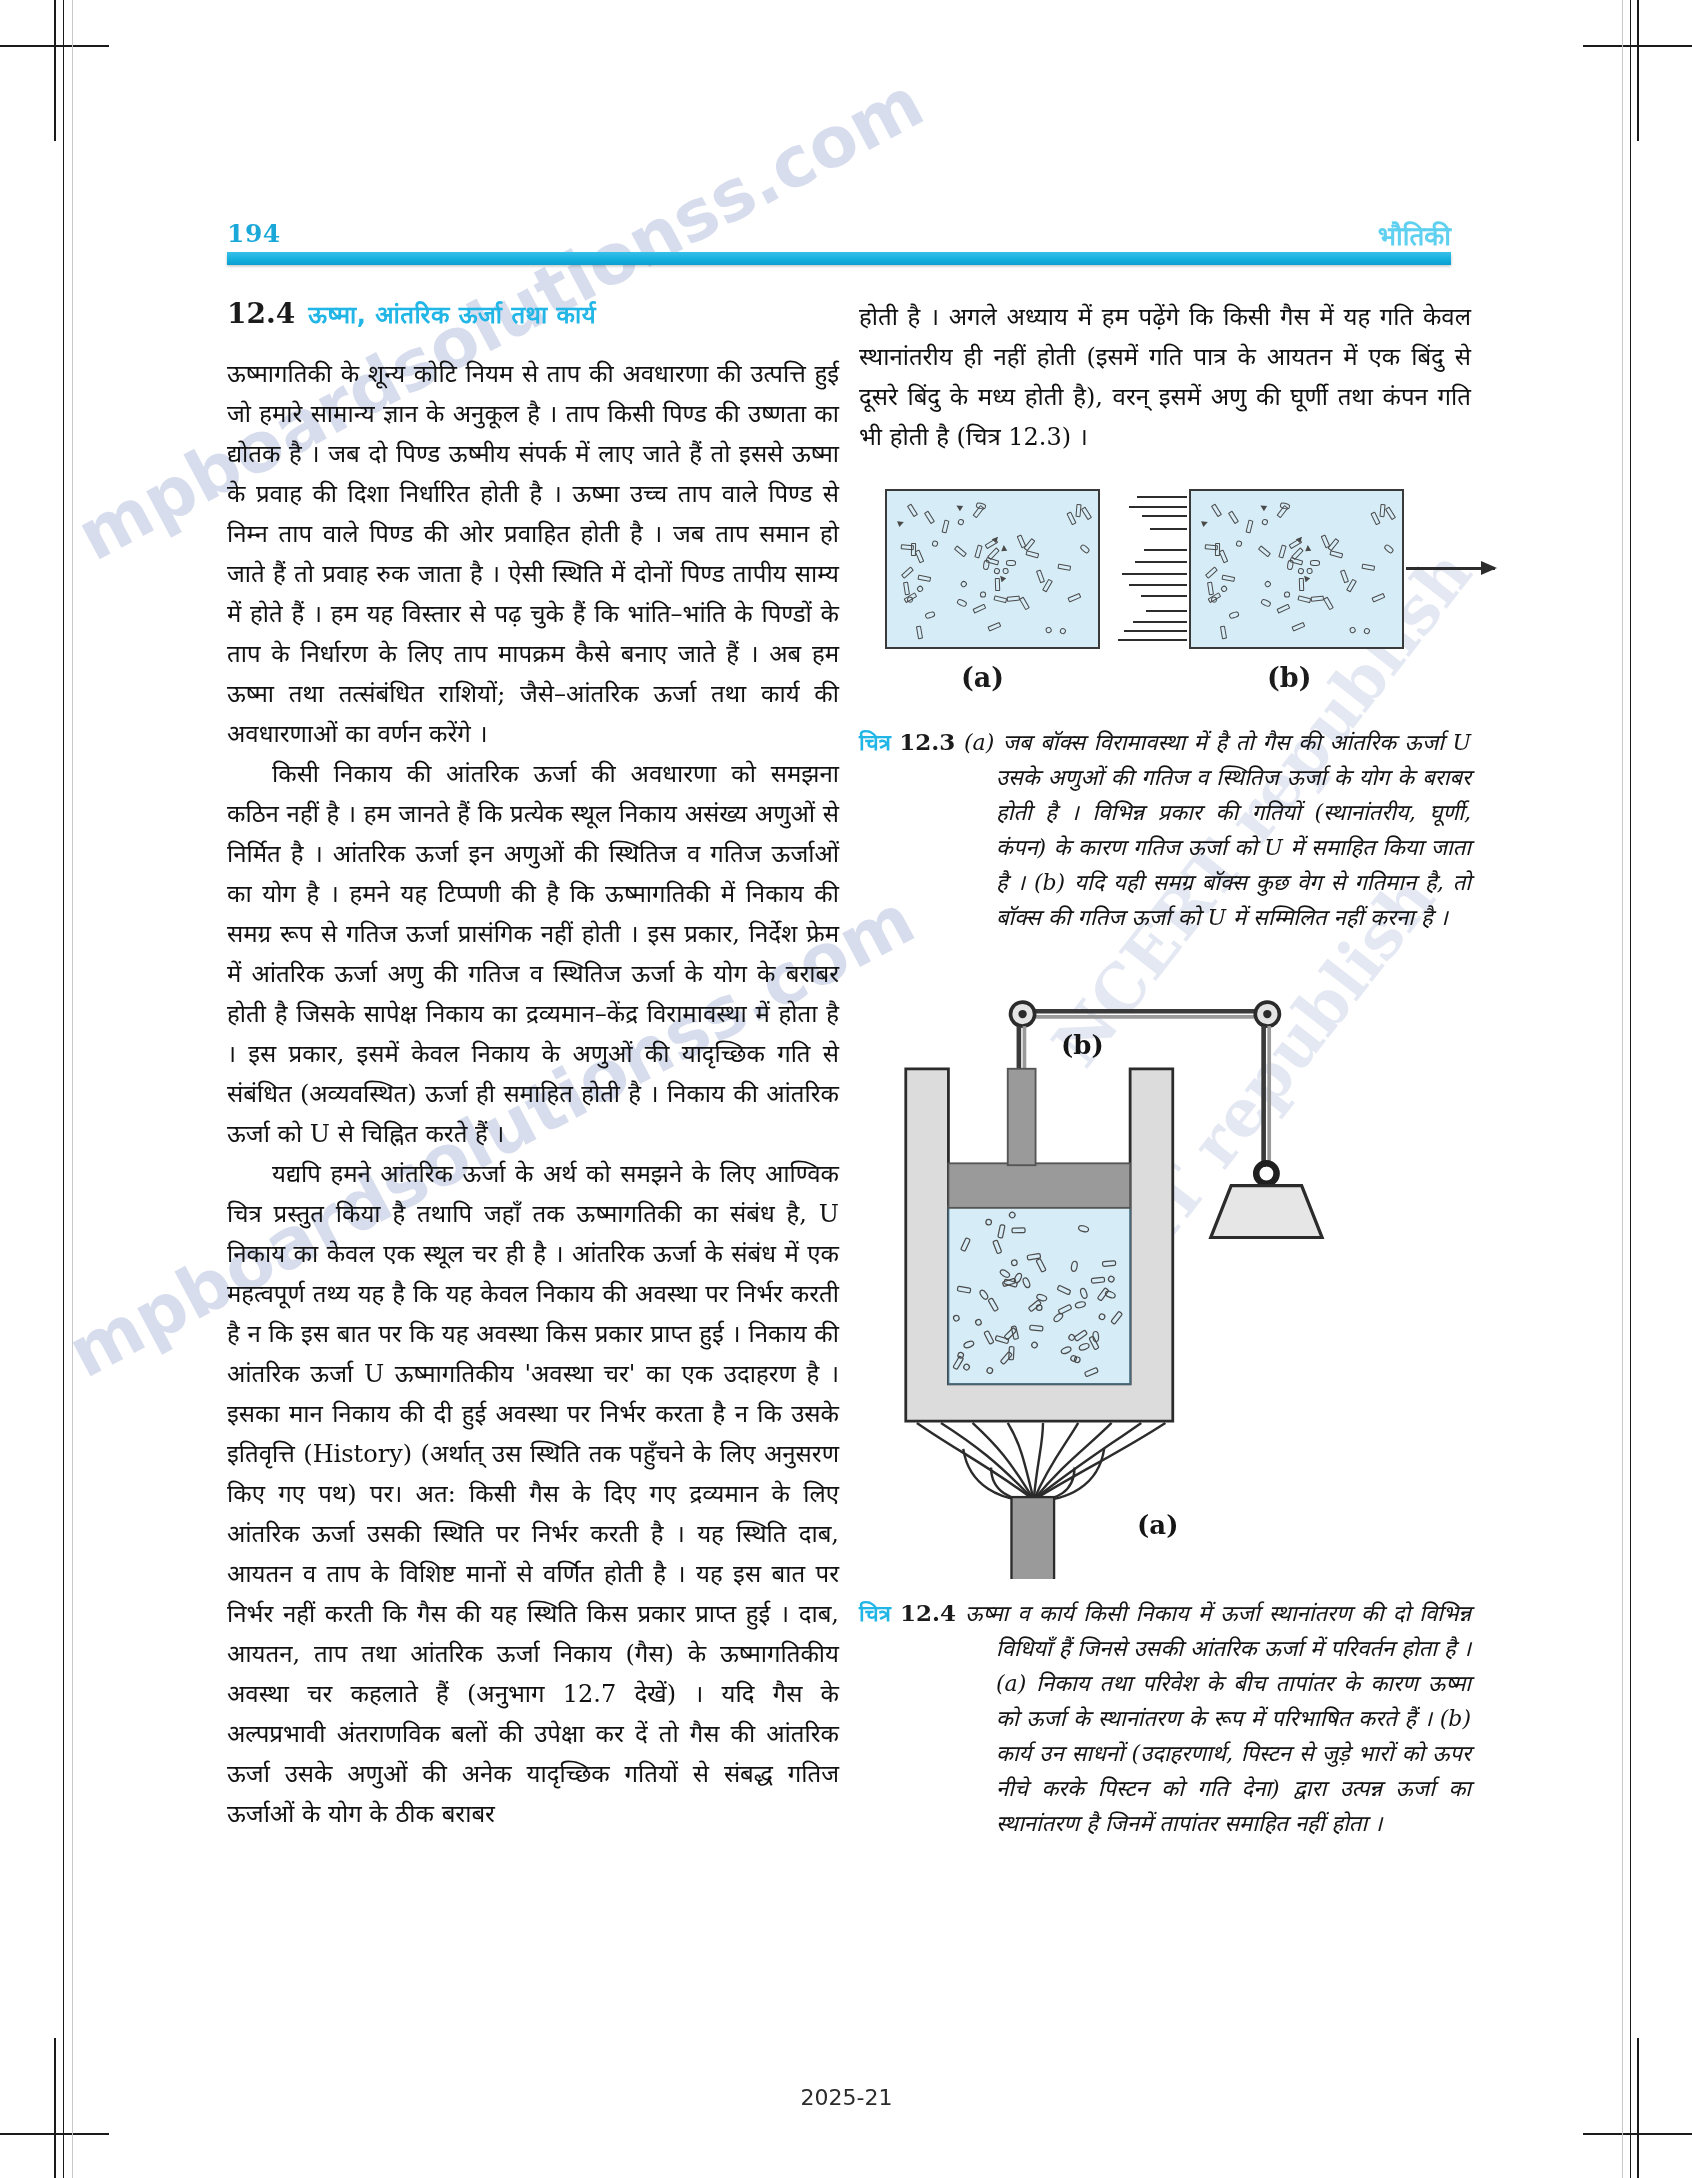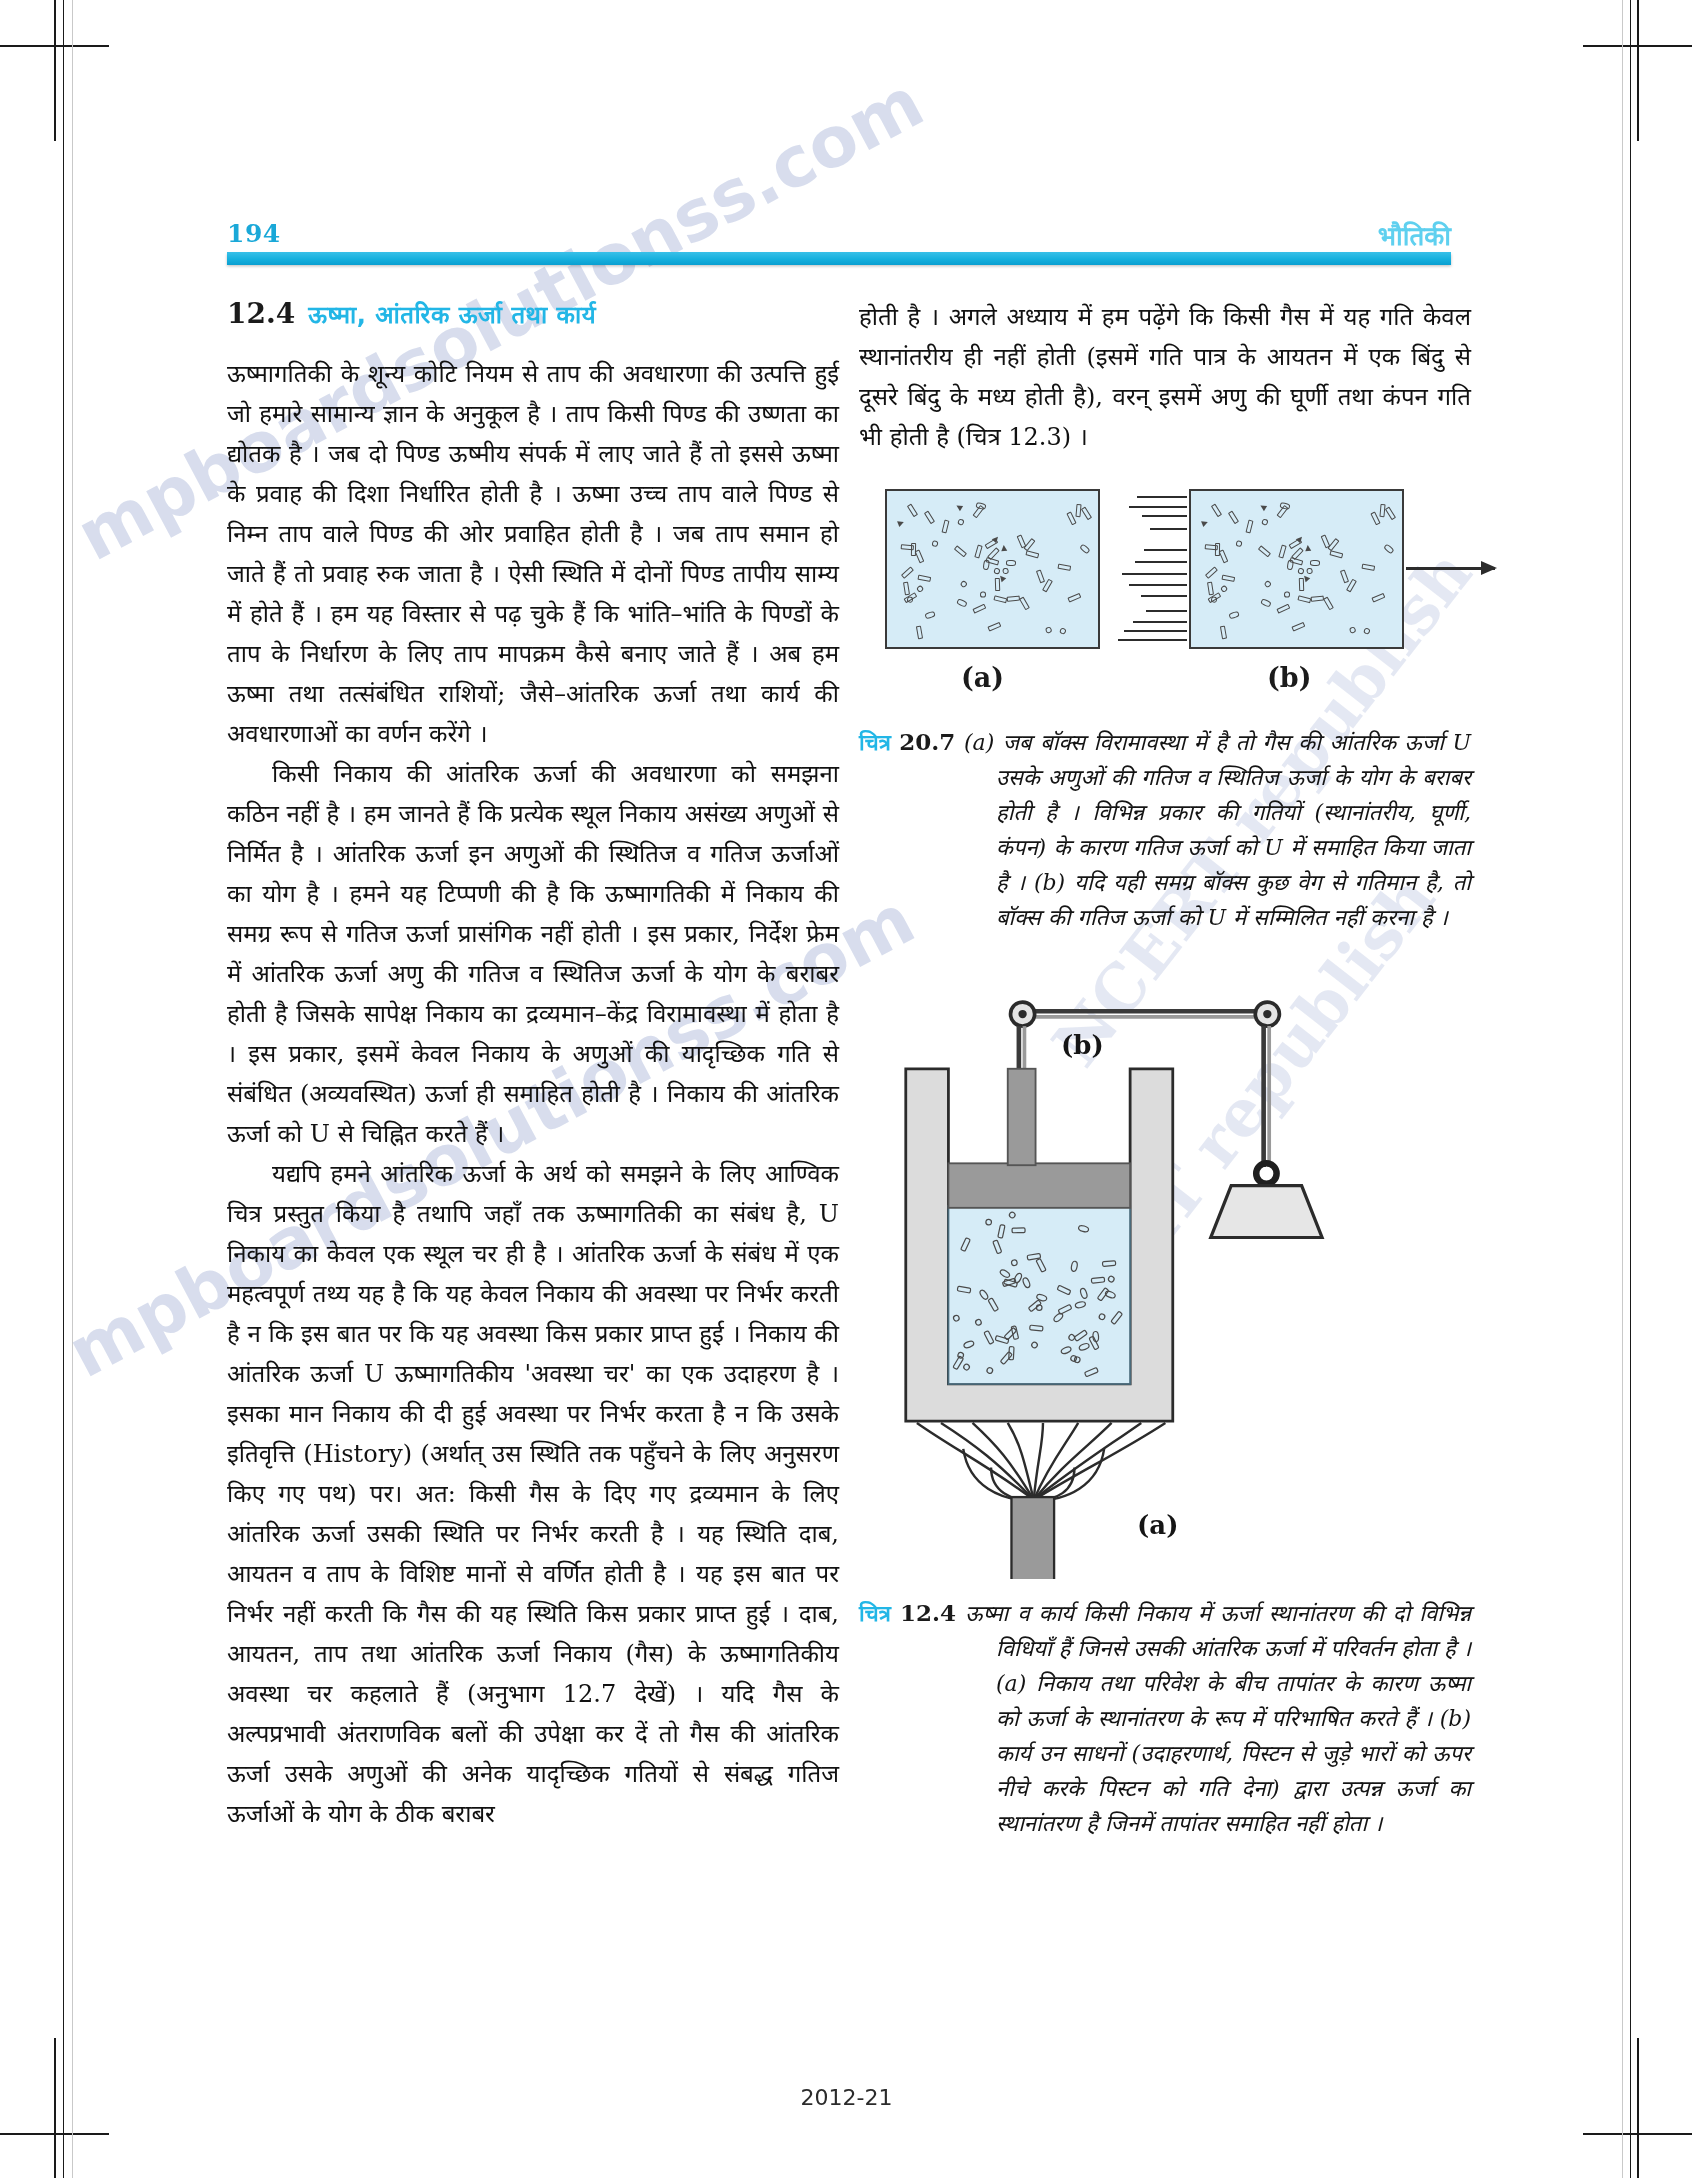--- a/index.html
+++ b/index.html
@@ -357,21 +357,21 @@
         <div class="mol bar" style="left: 111px; top: 102px; transform: rotate(-76deg);"></div>
       </div>
     <div class="arrow-r"></div>
 
     <div class="fig-sublabel a">(a)</div>
     <div class="fig-sublabel b">(b)</div>
   </div>
 
   <div class="fig-cap">
     <span class="cap-key">चित्र</span>
-    <span class="cap-num">20.7</span>
+    <span class="cap-num">12.3</span>
     <span>(a) जब बॉक्स विरामावस्था में है तो गैस की आंतरिक ऊर्जा U  उसके अणुओं की गतिज व स्थितिज ऊर्जा के योग के बराबर होती है । विभिन्न प्रकार की गतियों (स्थानांतरीय, घूर्णी, कंपन) के कारण गतिज ऊर्जा को U में समाहित किया जाता है । (b) यदि यही समग्र बॉक्स कुछ वेग से गतिमान है, तो बॉक्स की गतिज ऊर्जा को U में सम्मिलित नहीं करना है ।</span>
   </div>
 
   <div class="fig124">
     <svg width="623" height="594" viewBox="0 0 672 640" xmlns="http://www.w3.org/2000/svg">
 
       <line x1="184" y1="28" x2="448" y2="28" stroke="#3a3a3a" stroke-width="5"></line>
       <line x1="184" y1="34" x2="448" y2="34" stroke="#9a9a9a" stroke-width="4"></line>
 
       <circle cx="184" cy="31" r="13" fill="#e4e4e4" stroke="#2b2b2b" stroke-width="4"></circle>
@@ -482,14 +482,14 @@
   </div>
 
   <div class="fig-cap">
     <span class="cap-key">चित्र</span>
     <span class="cap-num">12.4</span>
     <span>ऊष्मा व कार्य किसी निकाय में ऊर्जा स्थानांतरण की दो विभिन्न विधियाँ हैं जिनसे उसकी आंतरिक ऊर्जा में परिवर्तन होता है । (a) निकाय तथा परिवेश के बीच तापांतर के कारण ऊष्मा को ऊर्जा के स्थानांतरण के रूप में परिभाषित करते हैं । (b) कार्य उन साधनों (उदाहरणार्थ, पिस्टन से जुड़े भारों को ऊपर नीचे करके पिस्टन को गति देना) द्वारा उत्पन्न ऊर्जा का स्थानांतरण है जिनमें तापांतर समाहित नहीं होता ।</span>
   </div>
 
 </div>
 
-<div class="footer">2012-21</div>
+<div class="footer">2025-21</div>
 
 
 </body></html>

